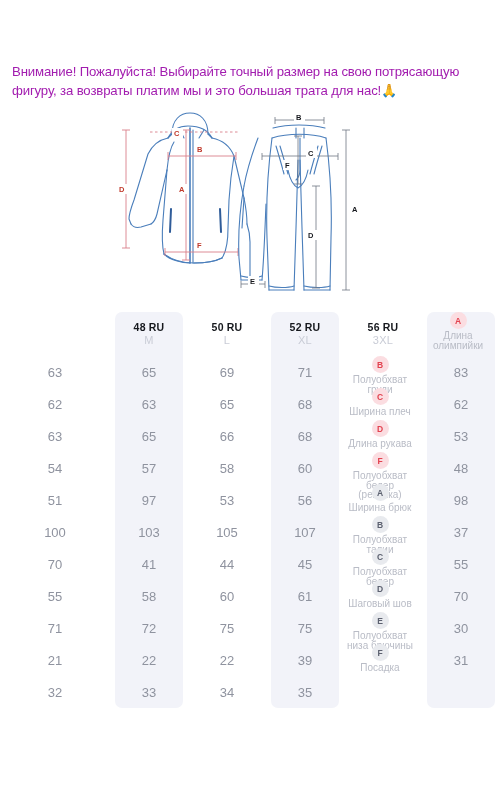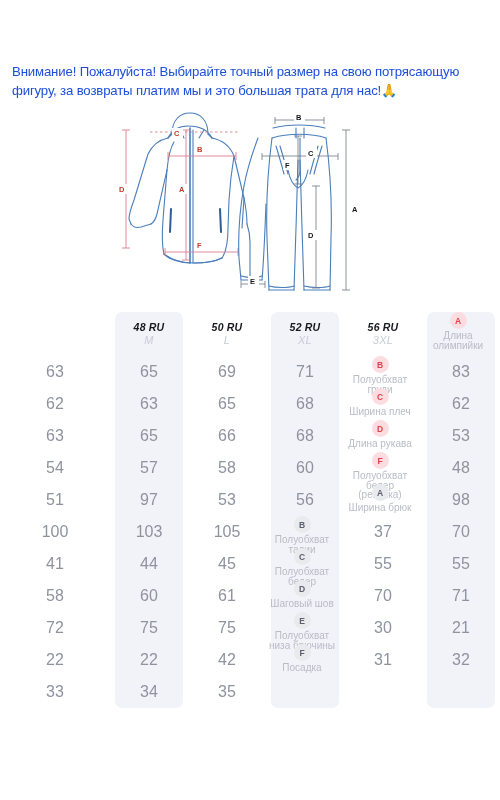--- a/index.html
+++ b/index.html
@@ -15,21 +15,21 @@
     overflow: hidden;
   }
 
   
   .notice {
     position: absolute;
     left: 12px; top: 62px;
     width: 478px;
     font-size: 13.2px;
     line-height: 19px;
-    color: #1d4ed8;
+    color: #a21caf;
     letter-spacing: -0.15px;
   }
   .notice .emoji { font-size: 13px; }
 
   
   .diagram {
     position: absolute;
     left: 110px; top: 108px;
     width: 290px; height: 200px;
   }
@@ -58,21 +58,20 @@
     display: grid;
     grid-template-columns: 110px 78px 78px 78px 78px 78px;
   }
   .hcell {
     height: 44px;
     display: flex;
     flex-direction: column;
     align-items: center;
     justify-content: flex-start;
     padding-top: 9px;
-    font-style: italic;
   }
   .hru {
     font-size: 10.5px;
     font-weight: bold;
     color: #16181d;
     letter-spacing: 0.2px;
   }
   .hint {
     font-size: 11px;
     color: #c9ccd6;
@@ -105,21 +104,21 @@
     line-height: 9.6px;
     color: #b9bcc6;
     text-align: center;
     max-width: 100px;
   }
   .vcell {
     height: 32px;
     display: flex;
     align-items: center;
     justify-content: center;
-    font-size: 16px;
+    font-size: 13px;
     color: #8f939f;
   }
 </style>
 </head>
 <body>
 
 <div id="page">
 
   <div class="notice">
     <span>Внимание! Пожалуйста! Выбирайте точный размер на свою потрясающую фигуру, за возвраты платим мы и это большая трата для нас!</span><span class="emoji">🙏</span>
@@ -340,20 +339,21 @@
         <div class="vcell">53</div>
         <div class="vcell">56</div>
         <div class="lcell">
           <div class="badge gray">A</div>
           <div class="lname">Ширина брюк</div>
         </div>
         <div class="vcell">98</div>
         <div class="vcell">100</div>
         <div class="vcell">103</div>
         <div class="vcell">105</div>
+        <div class="vcell">107</div>
         <div class="lcell">
           <div class="badge gray">B</div>
           <div class="lname">Полуобхват талии</div>
         </div>
         <div class="vcell">37</div>
         <div class="vcell">70</div>
         <div class="vcell">41</div>
         <div class="vcell">44</div>
         <div class="vcell">45</div>
         <div class="lcell">
@@ -375,21 +375,21 @@
         <div class="vcell">75</div>
         <div class="vcell">75</div>
         <div class="lcell">
           <div class="badge gray">E</div>
           <div class="lname">Полуобхват низа брючины</div>
         </div>
         <div class="vcell">30</div>
         <div class="vcell">21</div>
         <div class="vcell">22</div>
         <div class="vcell">22</div>
-        <div class="vcell">42</div>
+        <div class="vcell">39</div>
         <div class="lcell">
           <div class="badge gray">F</div>
           <div class="lname">Посадка</div>
         </div>
         <div class="vcell">31</div>
         <div class="vcell">32</div>
         <div class="vcell">33</div>
         <div class="vcell">34</div>
         <div class="vcell">35</div>
       </div>

